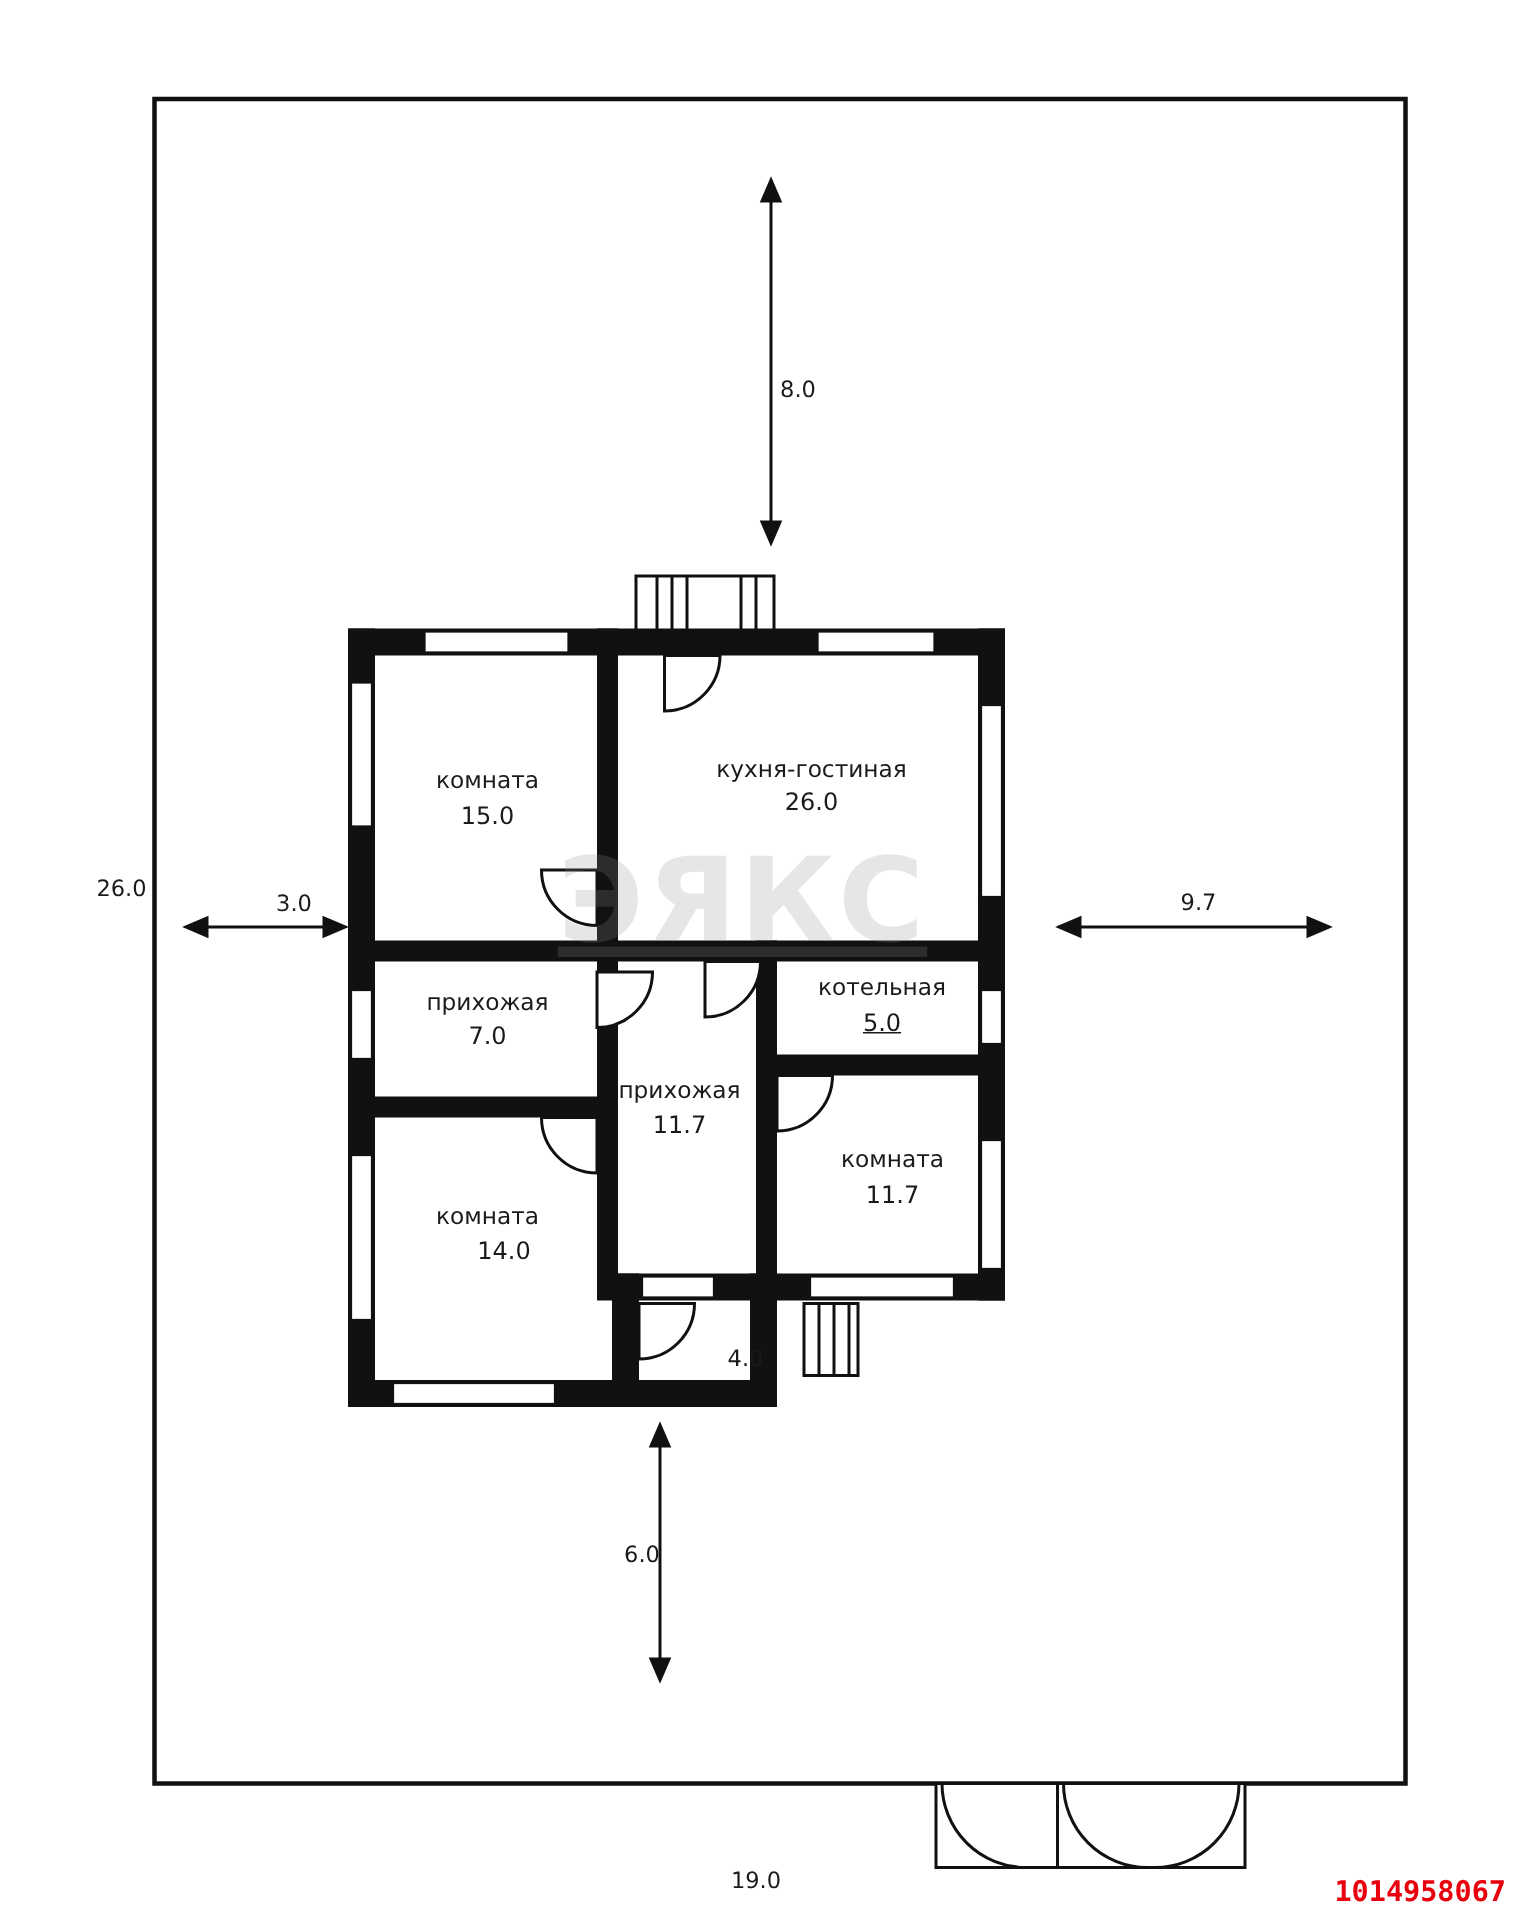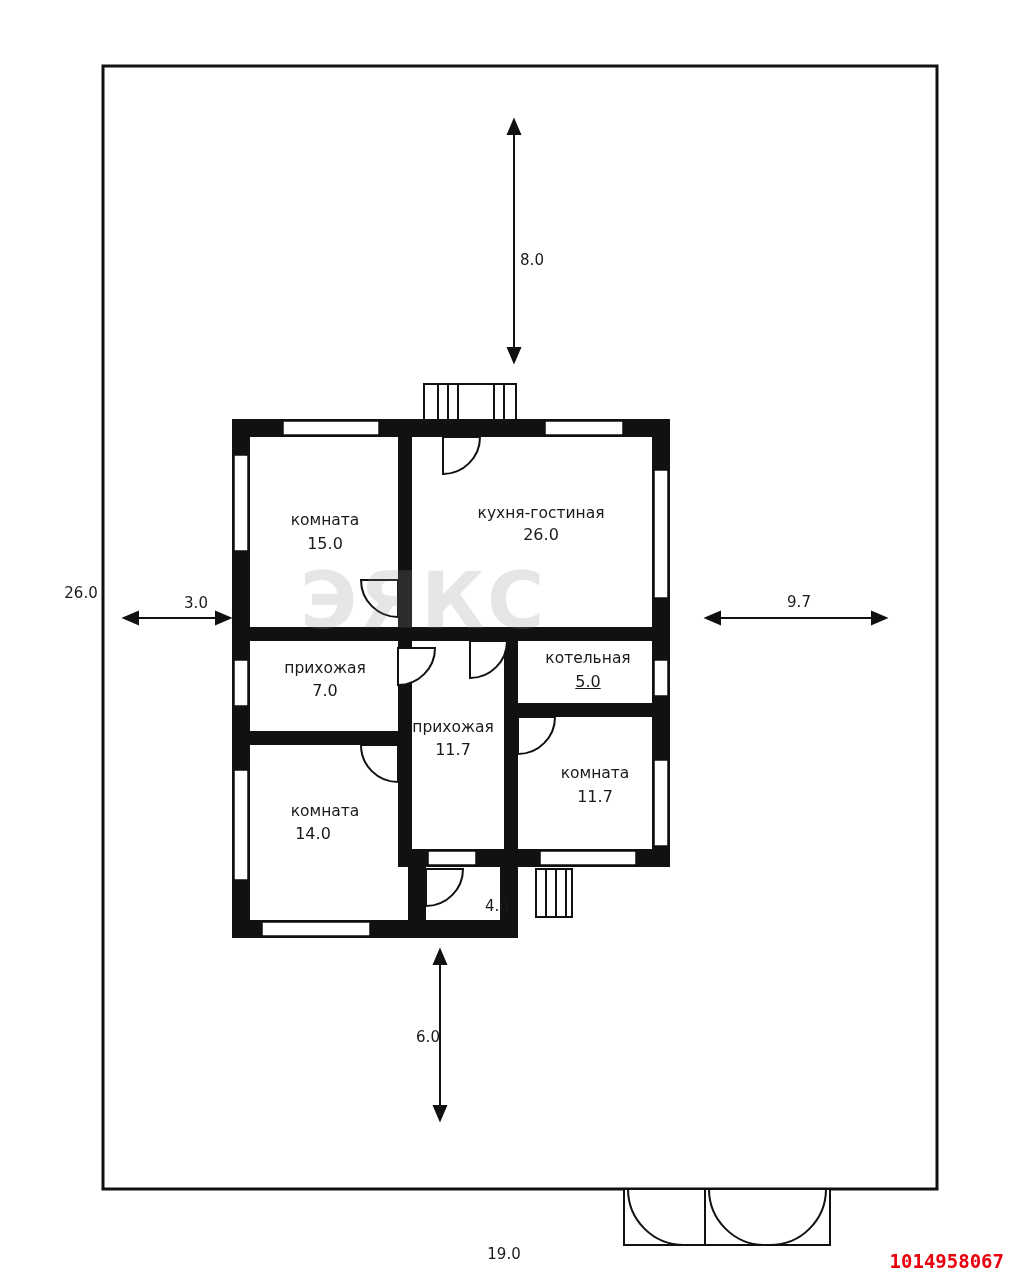--- a/index.html
+++ b/index.html
@@ -49,23 +49,24 @@
     position: absolute;
     left: 300px;
     top: 556px;
     width: 390px;
     height: 90px;
     font-family: "DejaVu Sans", sans-serif;
     font-size: 78px;
     font-weight: bold;
     letter-spacing: 2px;
     color: rgba(140,140,140,0.22);
-    text-align: left;
+    text-align: center;
     line-height: 90px;
     user-select: none;
+    text-decoration: underline;
   }
   #imageid {
     position: absolute;
     right: 12px;
     bottom: 8px;
     font-family: "DejaVu Sans Mono", monospace;
     font-size: 19px;
     font-weight: bold;
     color: #e8000d;
     letter-spacing: 0px;
@@ -216,21 +217,21 @@
   <div class="lbl center room-name" style="left:588px; top:659px;">котельная</div>
   <div class="lbl center room-area" style="left:588px; top:682px;text-decoration:underline;">5.0</div>
 
   <div class="lbl center room-name" style="left:453px; top:728px;">прихожая</div>
   <div class="lbl center room-area" style="left:453px; top:750px;">11.7</div>
 
   <div class="lbl center room-name" style="left:595px; top:774px;">комната</div>
   <div class="lbl center room-area" style="left:595px; top:797px;">11.7</div>
 
   <div class="lbl center room-name" style="left:325px; top:812px;">комната</div>
-  <div class="lbl center room-area" style="left:313px; top:834px;">14.0</div>
+  <div class="lbl center room-area" style="left:336px; top:834px;">14.0</div>
 
   <div class="lbl center dim" style="left:532px; top:260px;">8.0</div>
   <div class="lbl center dim" style="left:81px; top:593px;">26.0</div>
   <div class="lbl center dim" style="left:175px; top:603px;margin-left:21px;">3.0</div>
   <div class="lbl center dim" style="left:799px; top:602px;">9.7</div>
   <div class="lbl center dim" style="left:497px; top:906px;">4.0</div>
   <div class="lbl center dim" style="left:428px; top:1037px;">6.0</div>
   <div class="lbl center dim" style="left:504px; top:1254px;">19.0</div>
 
   <div id="imageid">1014958067</div>

